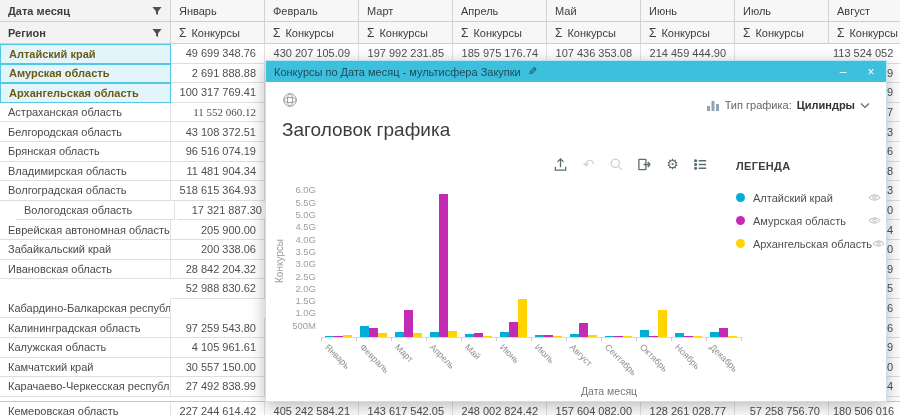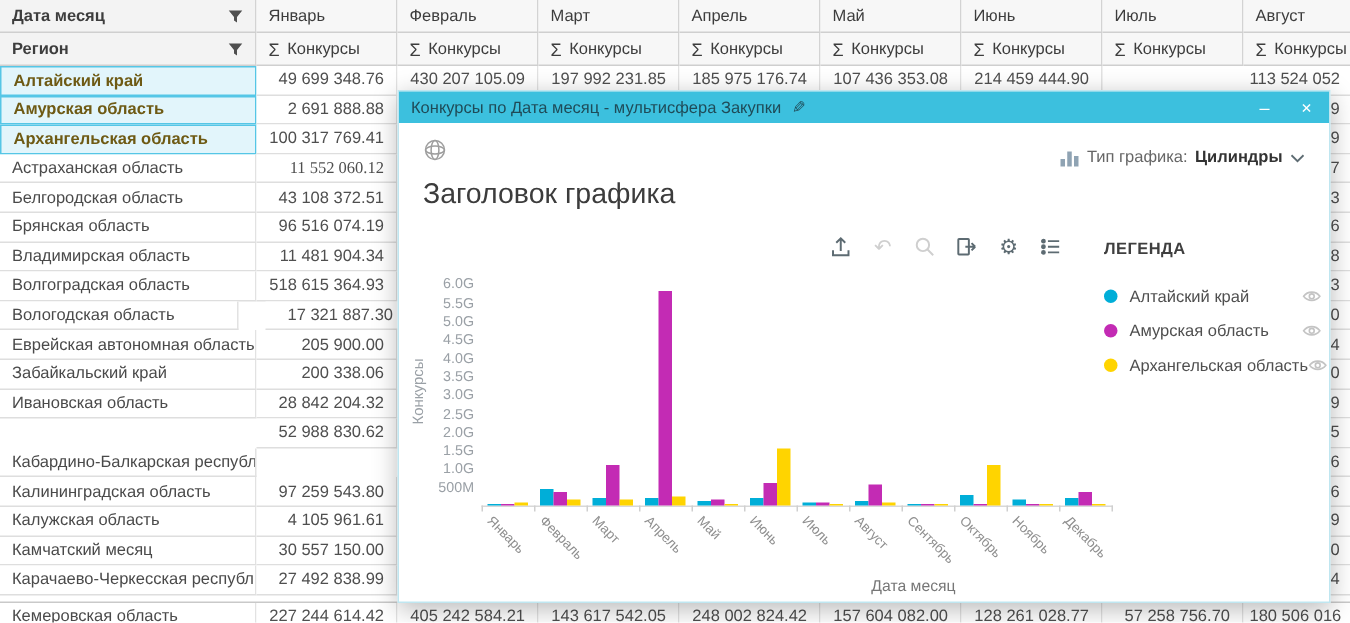--- a/index.html
+++ b/index.html
@@ -210,21 +210,21 @@
       <div class="cell num" style="left: 171px; width: 94px;">518 615 364.93</div>
       <div class="cell num" style="left: 265px; width: 94px;"></div>
       <div class="cell num" style="left: 359px; width: 94px;"></div>
       <div class="cell num" style="left: 453px; width: 94px;"></div>
       <div class="cell num" style="left: 547px; width: 94px;"></div>
       <div class="cell num" style="left: 641px; width: 94px;"></div>
       <div class="cell num" style="left: 735px; width: 94px;"></div>
       <div class="cell num augfrag" style="left: 829px; width: 94px;">3</div>
     </div>
     <div class="row" style="top: 200.8px; height: 19.6px;">
-      <div class="cell " style="left: 0px; width: 159px;">
+      <div class="cell " style="left: 16px; width: 159px;">
         <span>Вологодская область</span>
       </div>
       <div class="cell num" style="left: 177px; width: 94px;">17 321 887.30</div>
       <div class="cell num" style="left: 265px; width: 94px;"></div>
       <div class="cell num" style="left: 359px; width: 94px;"></div>
       <div class="cell num" style="left: 453px; width: 94px;"></div>
       <div class="cell num" style="left: 547px; width: 94px;"></div>
       <div class="cell num" style="left: 641px; width: 94px;"></div>
       <div class="cell num" style="left: 735px; width: 94px;"></div>
       <div class="cell num augfrag" style="left: 829px; width: 94px;">0</div>
@@ -311,21 +311,21 @@
       <div class="cell num" style="left: 265px; width: 94px;"></div>
       <div class="cell num" style="left: 359px; width: 94px;"></div>
       <div class="cell num" style="left: 453px; width: 94px;"></div>
       <div class="cell num" style="left: 547px; width: 94px;"></div>
       <div class="cell num" style="left: 641px; width: 94px;"></div>
       <div class="cell num" style="left: 735px; width: 94px;"></div>
       <div class="cell num augfrag" style="left: 829px; width: 94px;">9</div>
     </div>
     <div class="row" style="top: 357.6px; height: 19.6px;">
       <div class="cell " style="left: 0px; width: 171px;">
-        <span>Камчатский месяц</span>
+        <span>Камчатский край</span>
       </div>
       <div class="cell num" style="left: 171px; width: 94px;">30 557 150.00</div>
       <div class="cell num" style="left: 265px; width: 94px;"></div>
       <div class="cell num" style="left: 359px; width: 94px;"></div>
       <div class="cell num" style="left: 453px; width: 94px;"></div>
       <div class="cell num" style="left: 547px; width: 94px;"></div>
       <div class="cell num" style="left: 641px; width: 94px;"></div>
       <div class="cell num" style="left: 735px; width: 94px;"></div>
       <div class="cell num augfrag" style="left: 829px; width: 94px;">0</div>
     </div>

